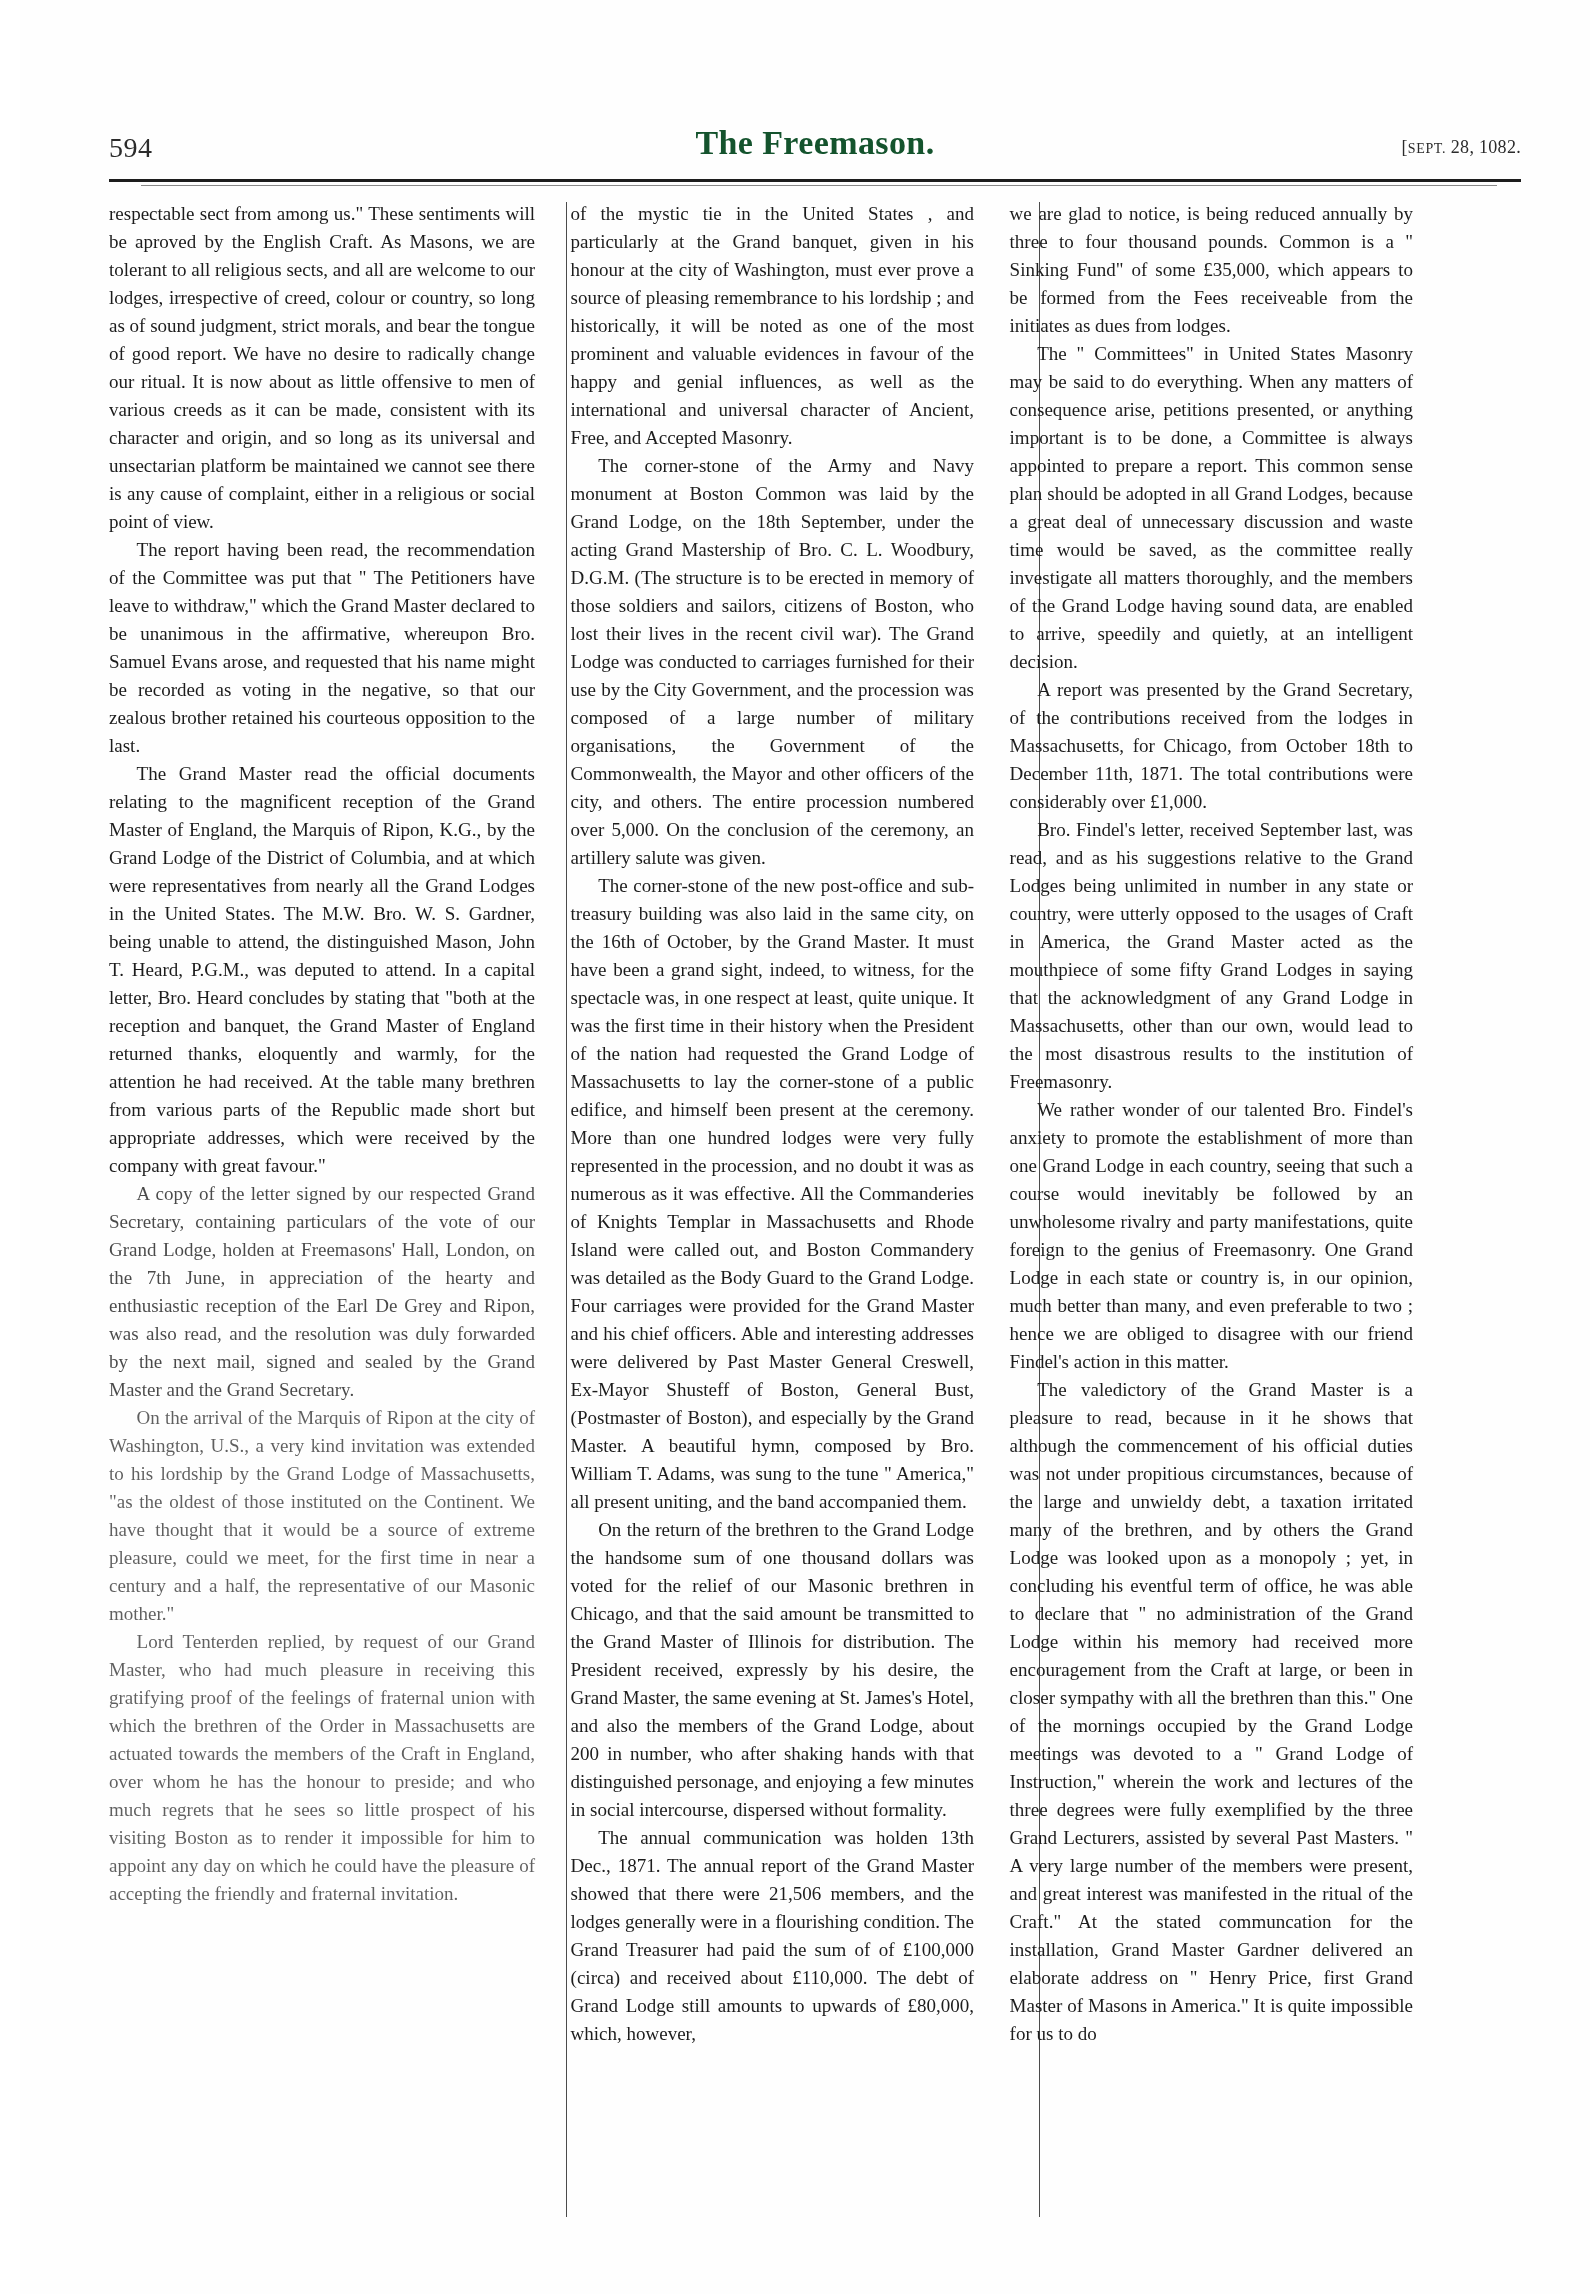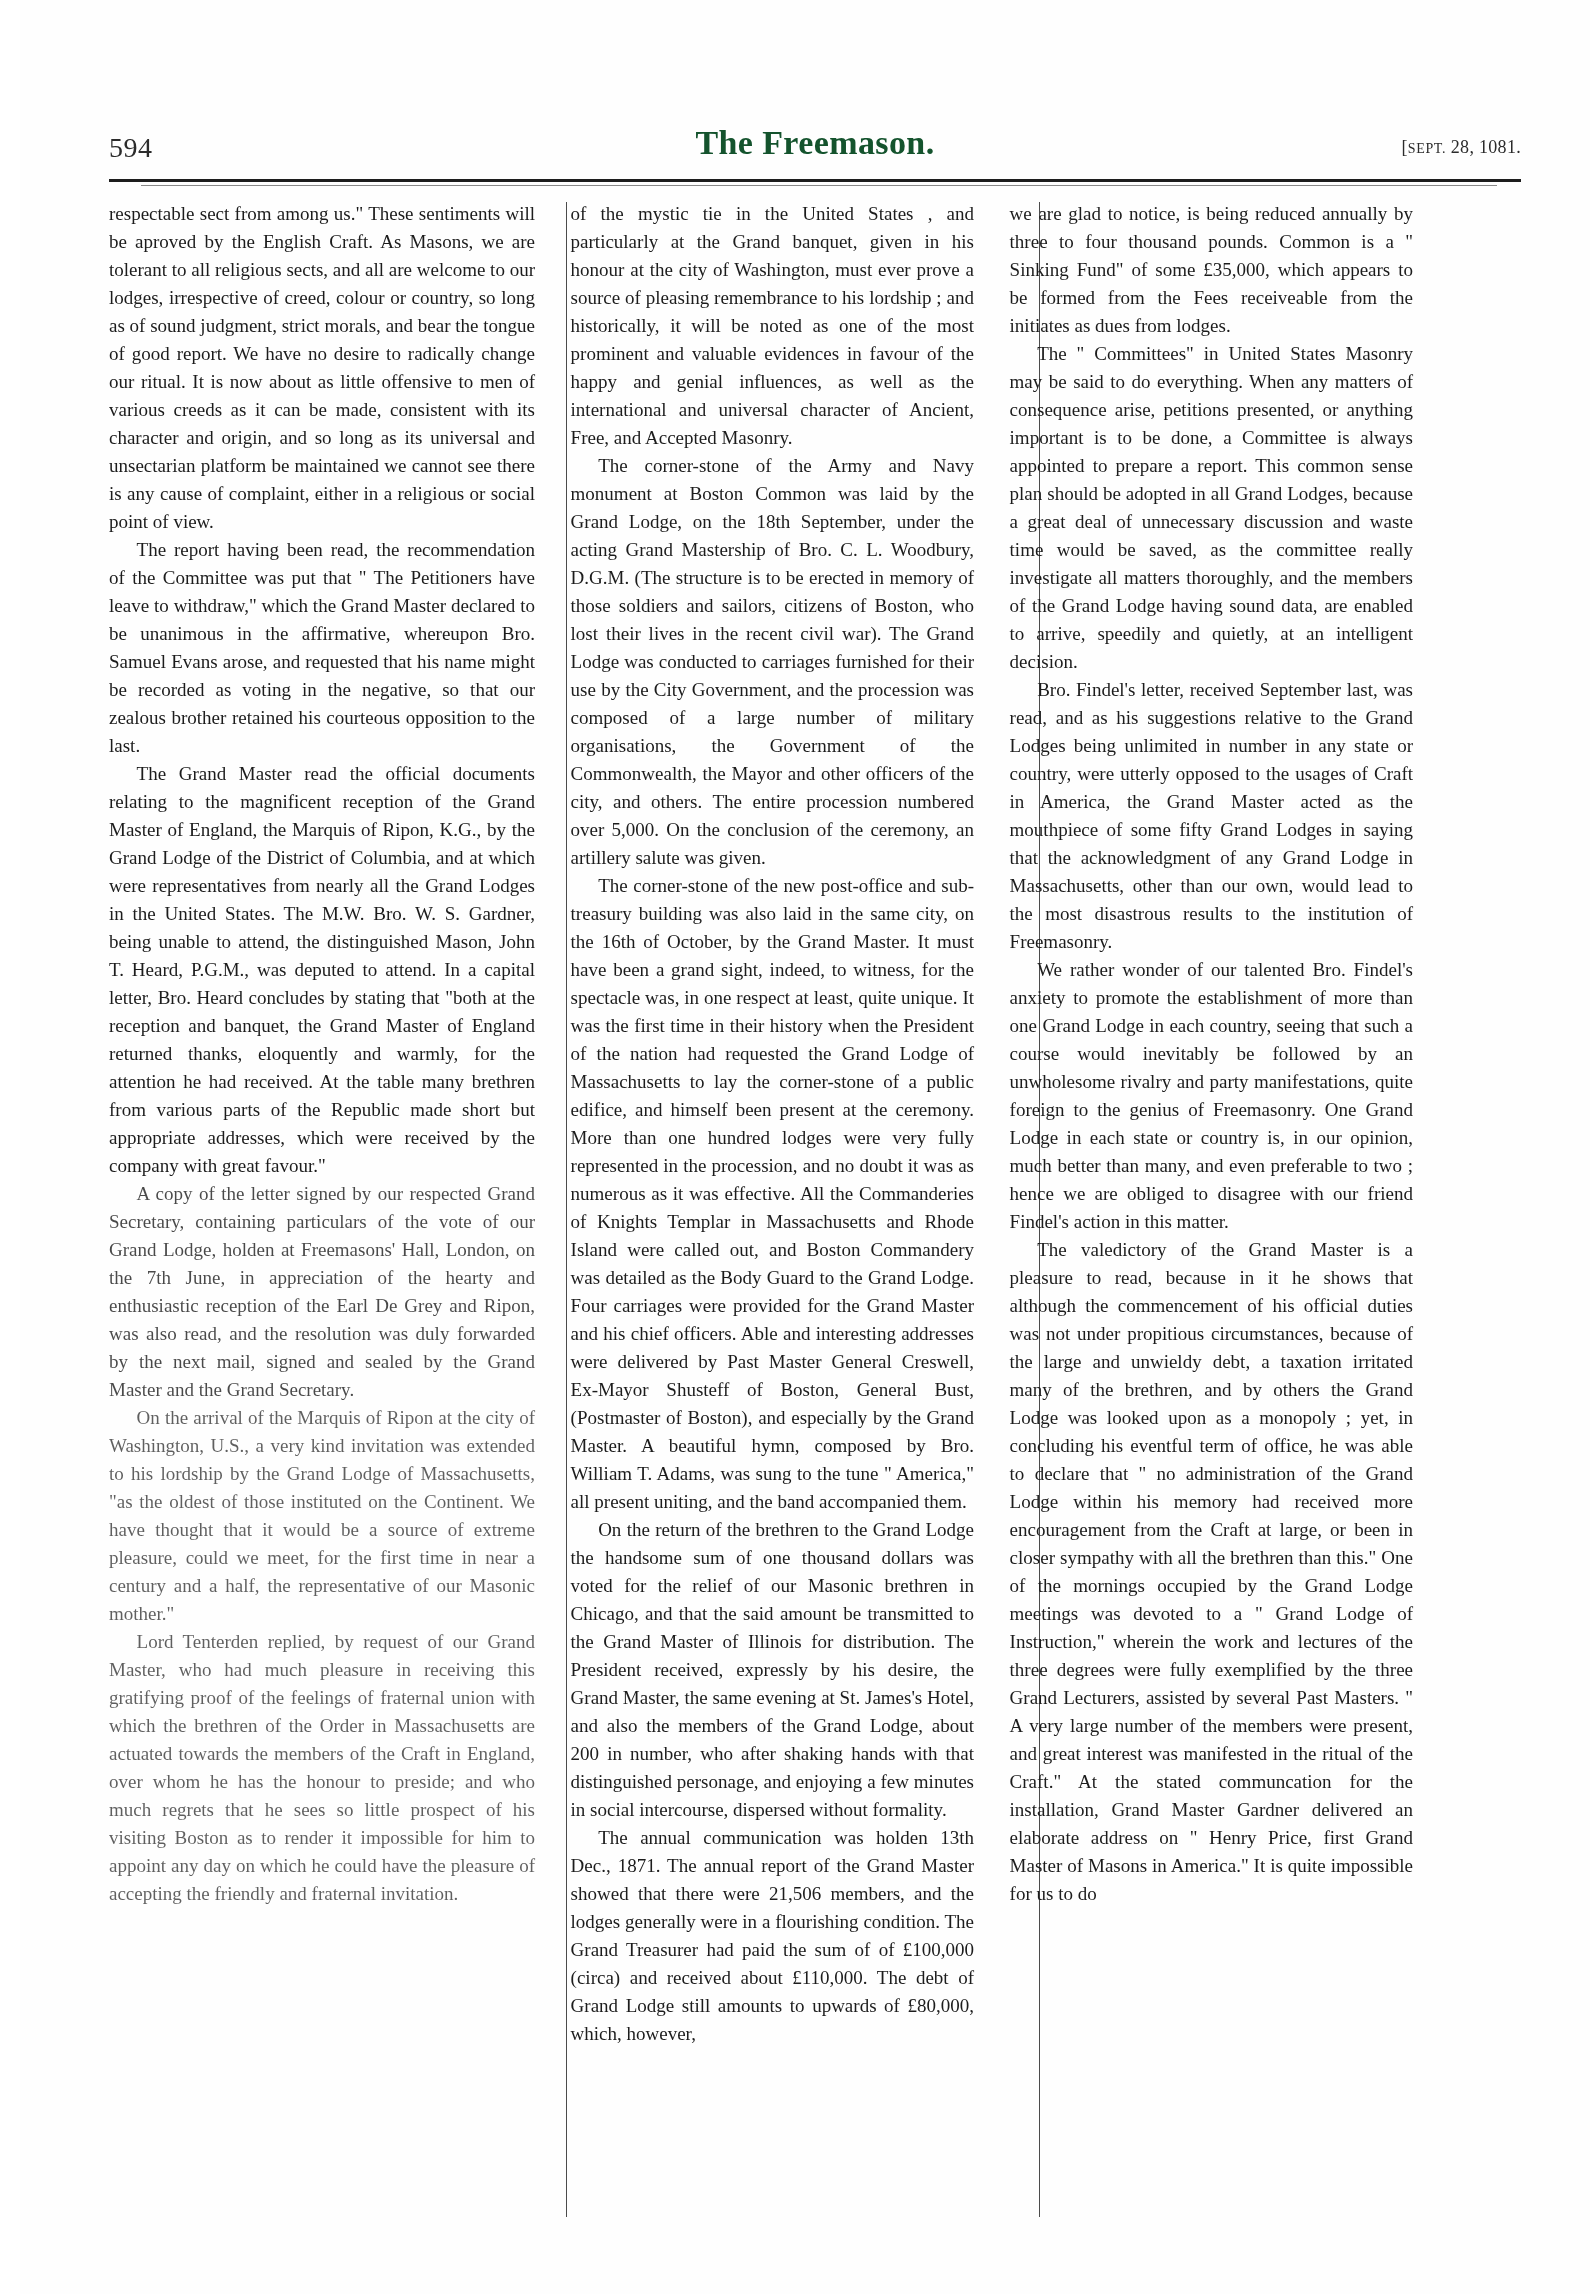--- a/index.html
+++ b/index.html
@@ -134,21 +134,21 @@
   .faded-3 { opacity: .62; }
 </style>
 </head>
 <body>
 
 <div class="page">
 
   <div class="masthead">
     <div class="folio">594</div>
     <div class="journal-title">The Freemason.</div>
-    <div class="issue-date"><span>[</span><span class="sc">SEPT.</span><span> 28, 1081.</span></div>
+    <div class="issue-date"><span>[</span><span class="sc">SEPT.</span><span> 28, 1082.</span></div>
   </div>
 
   <div class="masthead-rule"></div>
   <div class="masthead-rule-2"></div>
 
   <div class="col-rule rule-a"></div>
   <div class="col-rule rule-b"></div>
 
   <div class="columns">
 
@@ -165,20 +165,21 @@
       <p class="first">of the mystic tie in the United States , and particularly at the Grand banquet, given in his honour at the city of Washington, must ever prove a source of pleasing remembrance to his lordship ; and historically, it will be noted as one of the most prominent and valuable evidences in favour of the happy and genial influences, as well as the international and universal character of Ancient, Free, and Accepted Masonry.</p>
       <p>The corner-stone of the Army and Navy monument at Boston Common was laid by the Grand Lodge, on the 18th September, under the acting Grand Mastership of Bro. C. L. Woodbury, D.G.M. (The structure is to be erected in memory of those soldiers and sailors, citizens of Boston, who lost their lives in the recent civil war). The Grand Lodge was conducted to carriages furnished for their use by the City Government, and the procession was composed of a large number of military organisations, the Government of the Commonwealth, the Mayor and other officers of the city, and others. The entire procession numbered over 5,000. On the conclusion of the ceremony, an artillery salute was given.</p>
       <p>The corner-stone of the new post-office and sub-treasury building was also laid in the same city, on the 16th of October, by the Grand Master. It must have been a grand sight, indeed, to witness, for the spectacle was, in one respect at least, quite unique. It was the first time in their history when the President of the nation had requested the Grand Lodge of Massachusetts to lay the corner-stone of a public edifice, and himself been present at the ceremony. More than one hundred lodges were very fully represented in the procession, and no doubt it was as numerous as it was effective. All the Commanderies of Knights Templar in Massachusetts and Rhode Island were called out, and Boston Commandery was detailed as the Body Guard to the Grand Lodge. Four carriages were provided for the Grand Master and his chief officers. Able and interesting addresses were delivered by Past Master General Creswell, Ex-Mayor Shusteff of Boston, General Bust, (Postmaster of Boston), and especially by the Grand Master. A beautiful hymn, composed by Bro. William T. Adams, was sung to the tune " America," all present uniting, and the band accompanied them.</p>
       <p>On the return of the brethren to the Grand Lodge the handsome sum of one thousand dollars was voted for the relief of our Masonic brethren in Chicago, and that the said amount be transmitted to the Grand Master of Illinois for distribution. The President received, expressly by his desire, the Grand Master, the same evening at St. James's Hotel, and also the members of the Grand Lodge, about 200 in number, who after shaking hands with that distinguished personage, and enjoying a few minutes in social intercourse, dispersed without formality.</p>
       <p>The annual communication was holden 13th Dec., 1871. The annual report of the Grand Master showed that there were 21,506 members, and the lodges generally were in a flourishing condition. The Grand Treasurer had paid the sum of of £100,000 (circa) and received about £110,000. The debt of Grand Lodge still amounts to upwards of £80,000, which, however,</p>
     </div>
 
     <div class="col">
       <p class="first">we are glad to notice, is being reduced annually by three to four thousand pounds. Common is a " Sinking Fund" of some £35,000, which appears to be formed from the Fees receiveable from the initiates as dues from lodges.</p>
       <p>The " Committees" in United States Masonry may be said to do everything. When any matters of consequence arise, petitions presented, or anything important is to be done, a Committee is always appointed to prepare a report. This common sense plan should be adopted in all Grand Lodges, because a great deal of unnecessary discussion and waste time would be saved, as the committee really investigate all matters thoroughly, and the members of the Grand Lodge having sound data, are enabled to arrive, speedily and quietly, at an intelligent decision.</p>
+      <p>A report was presented by the Grand Secretary, of the contributions received from the lodges in Massachusetts, for Chicago, from October 18th to December 11th, 1871. The total contributions were considerably over £1,000.</p>
       <p>Bro. Findel's letter, received September last, was read, and as his suggestions relative to the Grand Lodges being unlimited in number in any state or country, were utterly opposed to the usages of Craft in America, the Grand Master acted as the mouthpiece of some fifty Grand Lodges in saying that the acknowledgment of any Grand Lodge in Massachusetts, other than our own, would lead to the most disastrous results to the institution of Freemasonry.</p>
       <p>We rather wonder of our talented Bro. Findel's anxiety to promote the establishment of more than one Grand Lodge in each country, seeing that such a course would inevitably be followed by an unwholesome rivalry and party manifestations, quite foreign to the genius of Freemasonry. One Grand Lodge in each state or country is, in our opinion, much better than many, and even preferable to two ; hence we are obliged to disagree with our friend Findel's action in this matter.</p>
       <p>The valedictory of the Grand Master is a pleasure to read, because in it he shows that although the commencement of his official duties was not under propitious circumstances, because of the large and unwieldy debt, a taxation irritated many of the brethren, and by others the Grand Lodge was looked upon as a monopoly ; yet, in concluding his eventful term of office, he was able to declare that " no administration of the Grand Lodge within his memory had received more encouragement from the Craft at large, or been in closer sympathy with all the brethren than this." One of the mornings occupied by the Grand Lodge meetings was devoted to a " Grand Lodge of Instruction," wherein the work and lectures of the three degrees were fully exemplified by the three Grand Lecturers, assisted by several Past Masters. " A very large number of the members were present, and great interest was manifested in the ritual of the Craft." At the stated communcation for the installation, Grand Master Gardner delivered an elaborate address on " Henry Price, first Grand Master of Masons in America." It is quite impossible for us to do</p>
     </div>
 
   </div>
 </div>
 
 
 </body></html>

